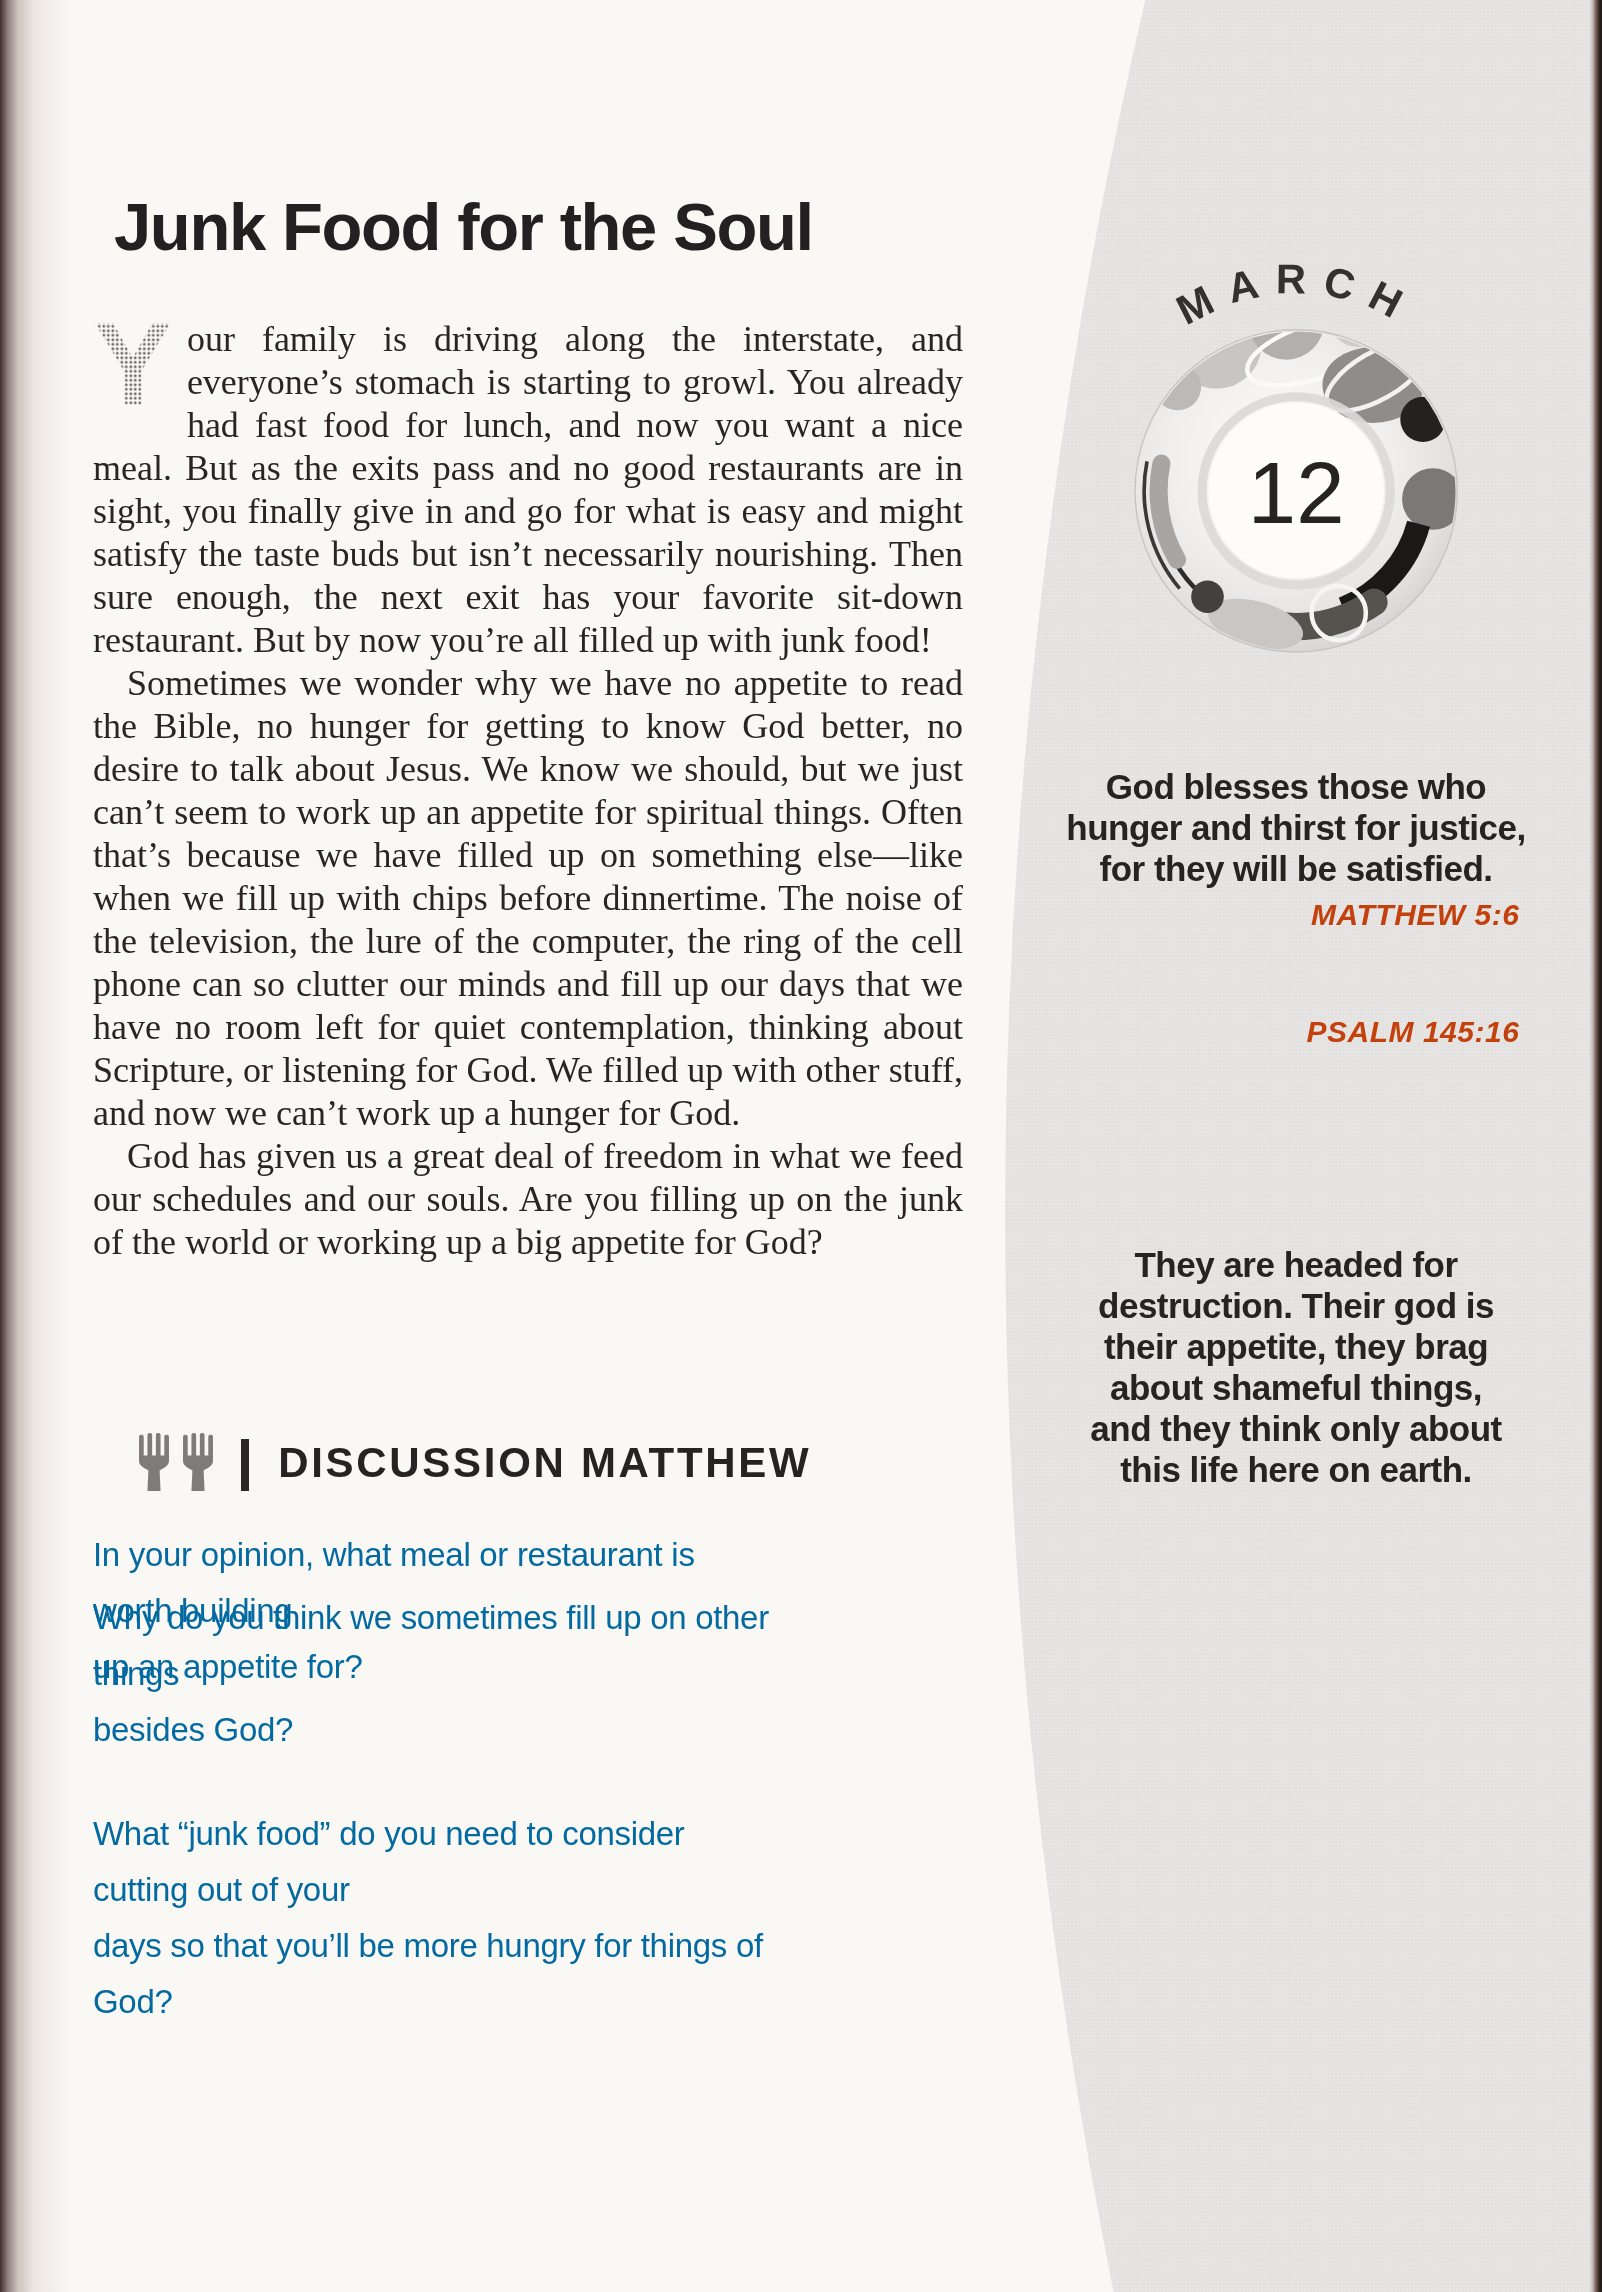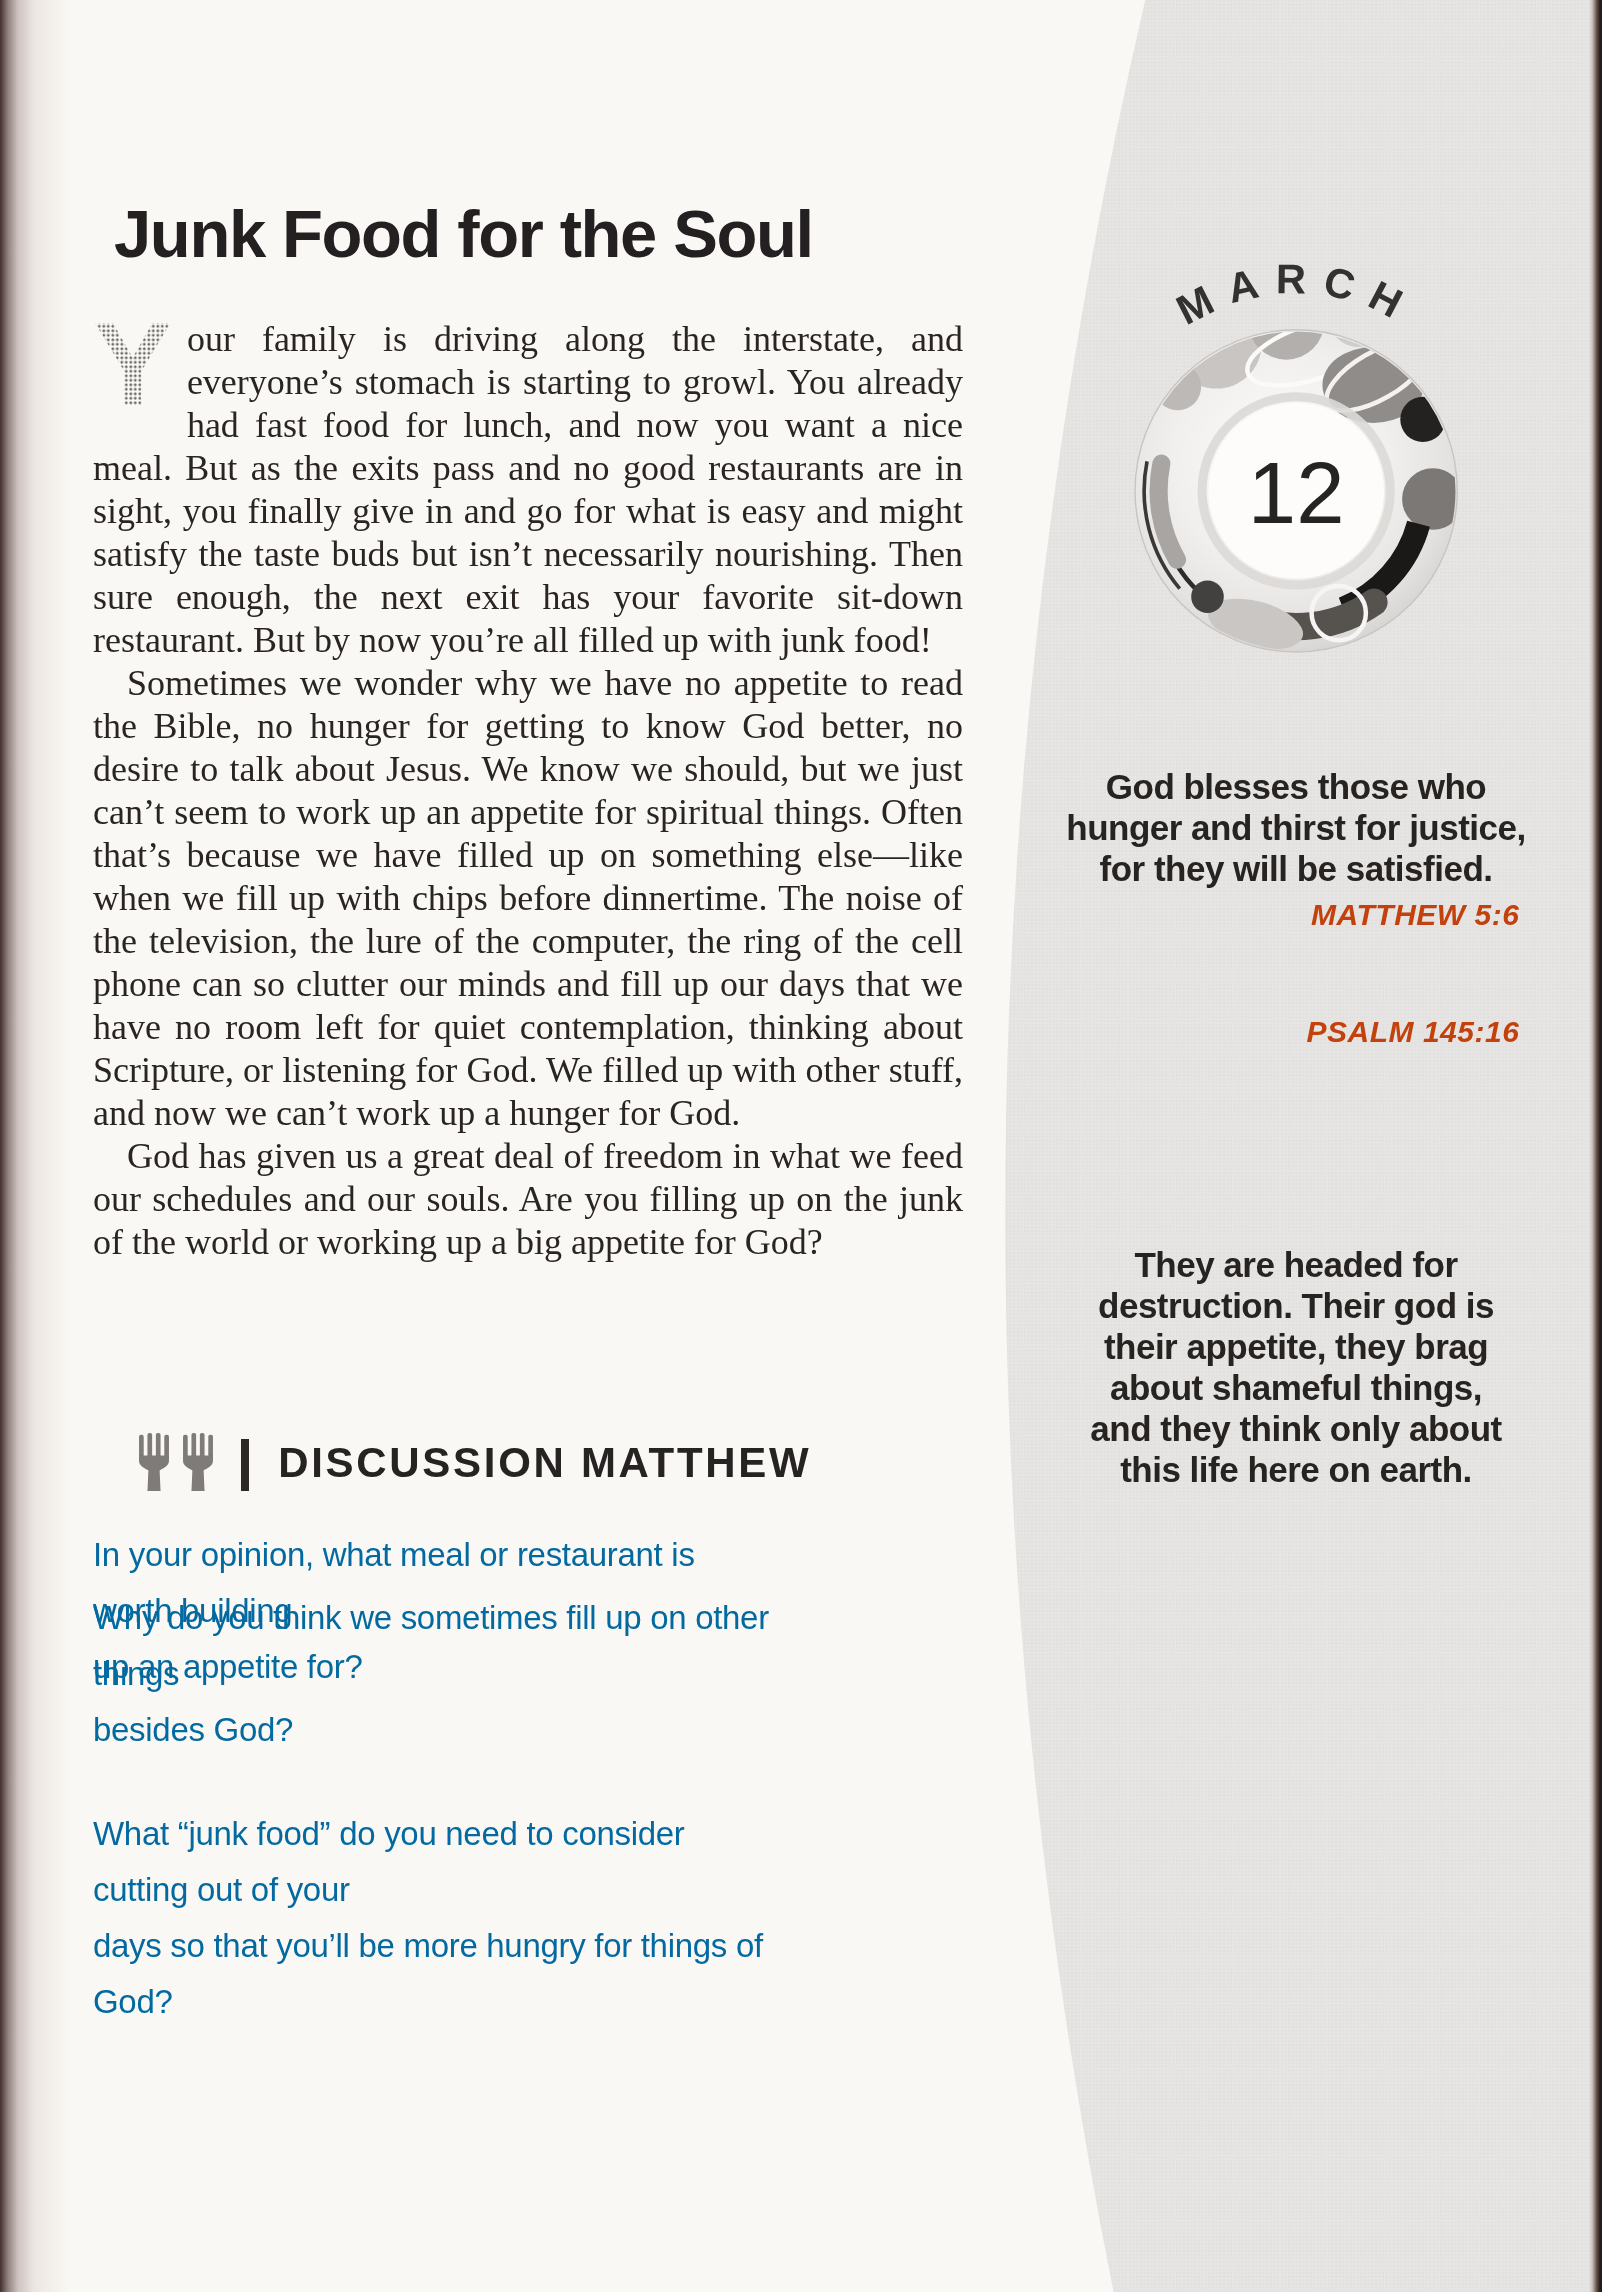--- a/index.html
+++ b/index.html
@@ -21,21 +21,21 @@
   .right-edge-shadow{
     position:absolute;right:0;top:0;width:14.5px;height:2292px;z-index:6;
     background:linear-gradient(to right,
       rgba(0,0,0,0) 0%, rgba(96,70,60,0.25) 25%,
       #6d5a50 52%, #2e2521 74%, #16100d 100%);
     pointer-events:none;
   }
   .band-svg{position:absolute;left:0;top:0;z-index:0;}
   
   .page-title{
-    position:absolute;left:114px;top:197px;width:887px;margin:0;z-index:2;
+    position:absolute;left:114px;top:190px;width:887px;margin:0;z-index:2;
     font-size:67px;font-weight:bold;letter-spacing:-1.4px;line-height:74px;
     color:#242021;
   }
   .article-body{
     position:absolute;left:93px;top:318px;width:870px;z-index:2;
     font-family:"Liberation Serif",serif;
     font-size:36px;line-height:43px;color:#2a2523;
     text-align:justify;
   }
   .article-body p{margin:0;}

